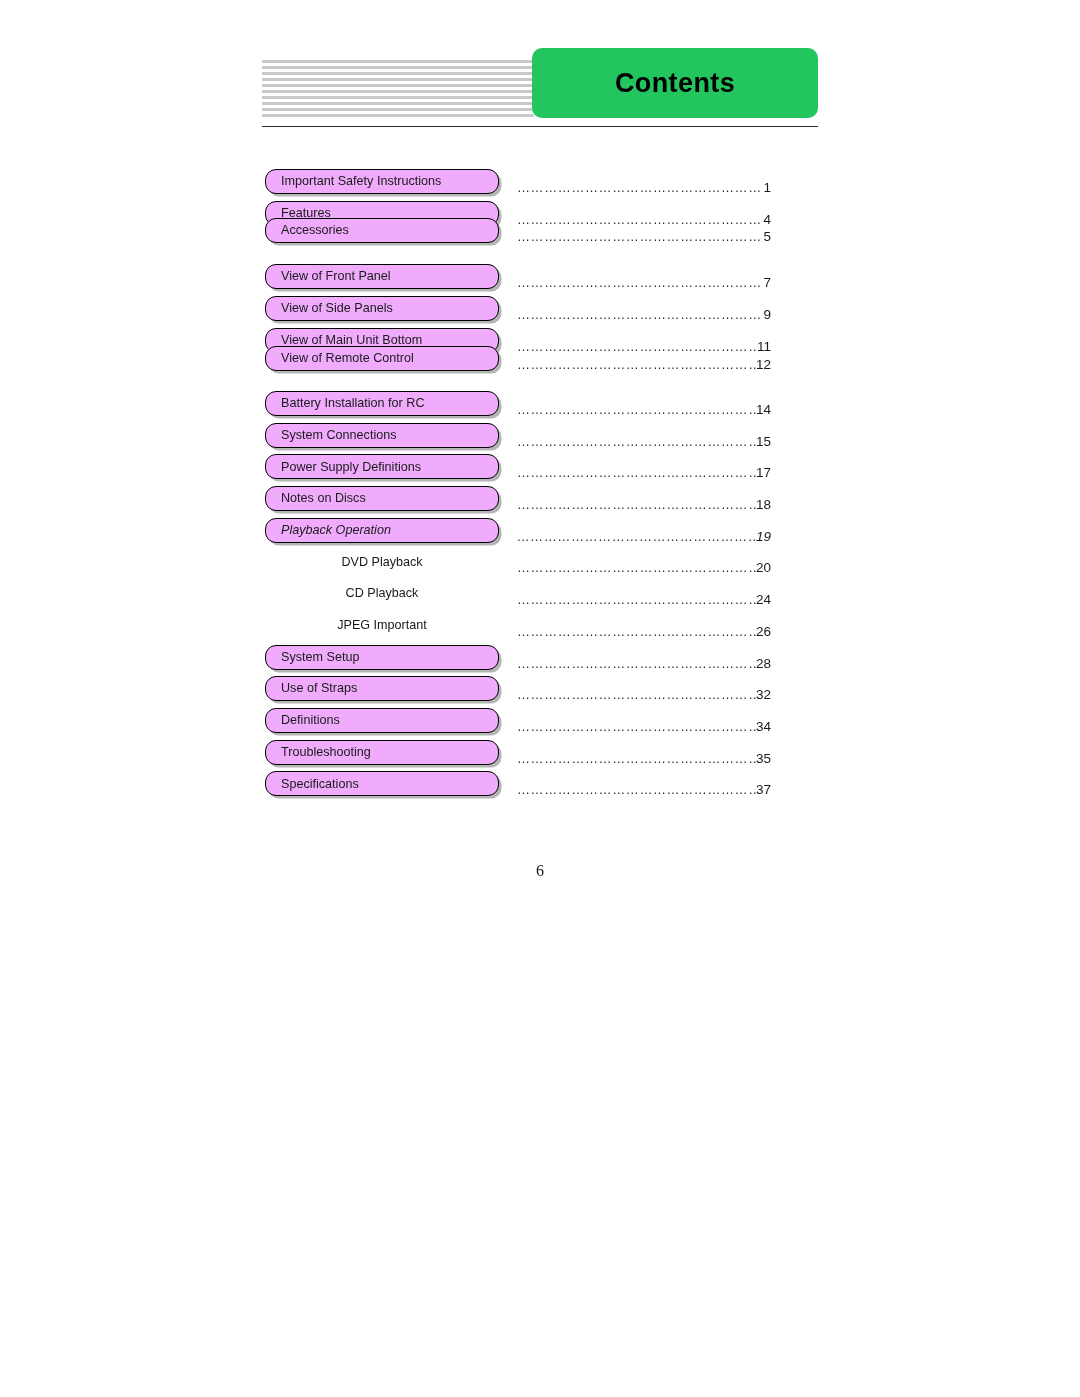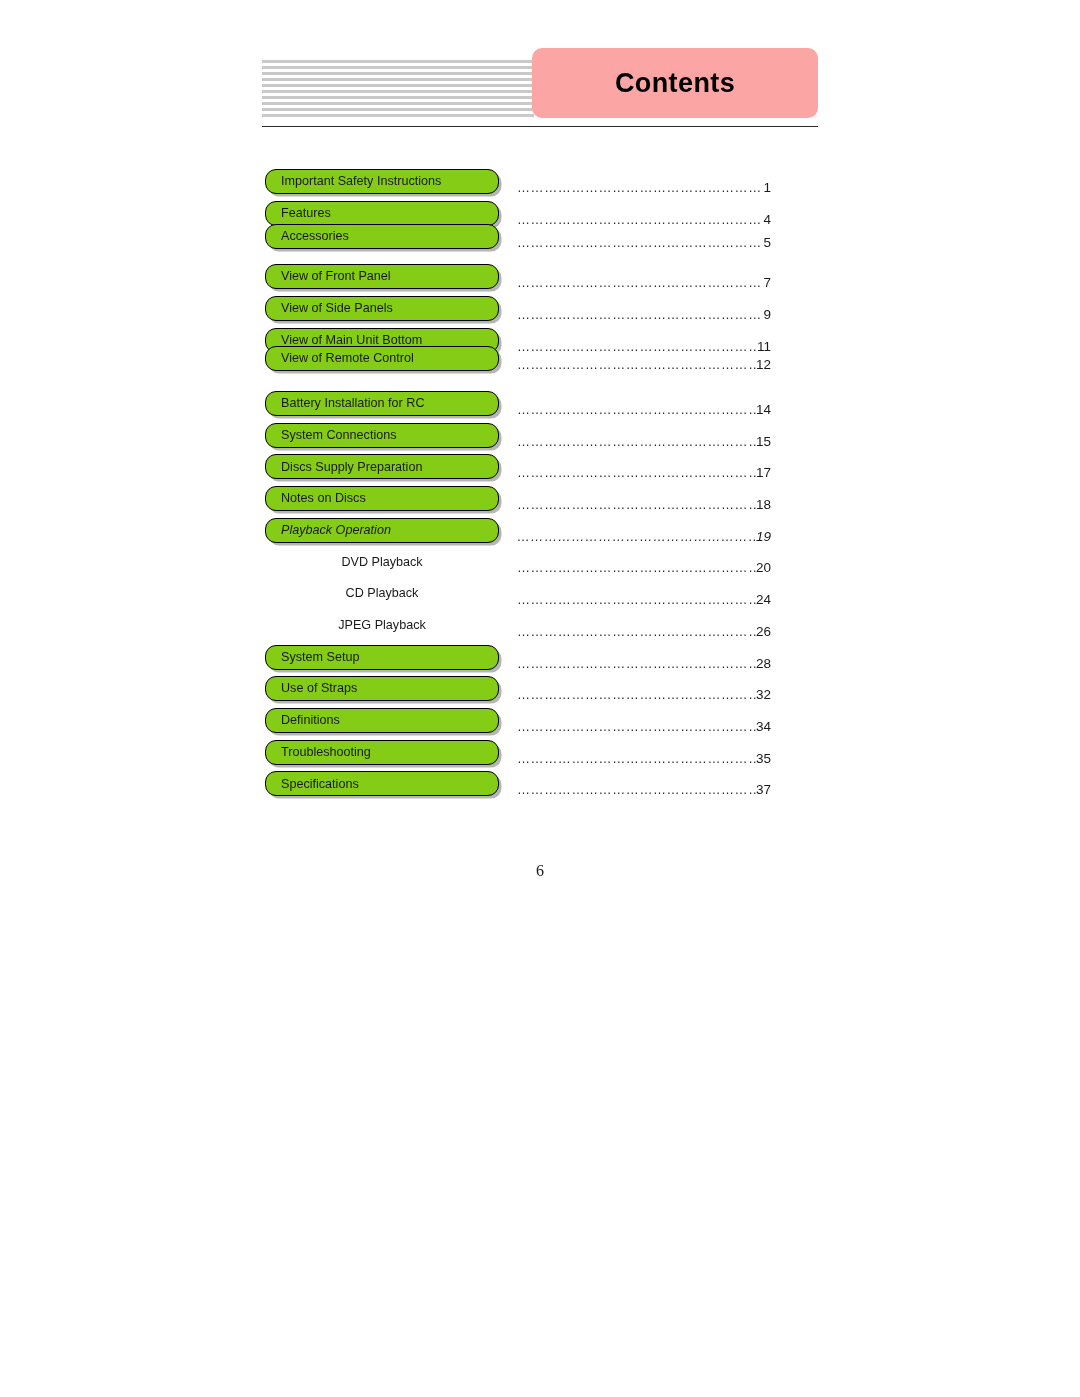--- a/index.html
+++ b/index.html
@@ -42,21 +42,21 @@
         to bottom,
         #c9c9c9 0px, #c9c9c9 3px,
         #ffffff 3px, #ffffff 6px);
   }
   .header-title-box {
     position: absolute;
     left: 270px;
     top: 2px;
     width: 286px;
     height: 70px;
-    background: #fca5a5;
+    background: #22c55e;
     border-radius: 10px;
     display: flex;
     align-items: center;
     justify-content: center;
   }
   .header-title-text {
     font-size: 27px;
     font-weight: bold;
     letter-spacing: 0.4px;
     color: #000000;
@@ -86,21 +86,21 @@
   }
 
   
   .label-box {
     position: absolute;
     left: 265px;
     top: 0px;
     width: 234px;
     height: 25px;
     box-sizing: border-box;
-    background: #84cc16;
+    background: #f0abfc;
     border: 1.6px solid #000000;
     border-radius: 11px;
     box-shadow: 3px 3px 0 -0.5px rgba(120,120,120,0.55);
     display: flex;
     align-items: center;
   }
   .label-box .label-text {
     padding-left: 15px;
     font-size: 12.6px;
     line-height: 1;
@@ -192,21 +192,21 @@
       </div>
       <div class="toc-row" style="top: 200.7px;">
         <div class="label-box">
           <span class="label-text">Features</span>
         </div>
         <div class="leader-cell">
           <span class="leader-dots">…………………………………………………………………………………………………………………………………………………………</span>
           <span class="page-num">4</span>
         </div>
       </div>
-      <div class="toc-row" style="top: 224px;">
+      <div class="toc-row" style="top: 218px;">
         <div class="label-box">
           <span class="label-text">Accessories</span>
         </div>
         <div class="leader-cell">
           <span class="leader-dots">…………………………………………………………………………………………………………………………………………………………</span>
           <span class="page-num">5</span>
         </div>
       </div>
       <div class="toc-row" style="top: 264.1px;">
         <div class="label-box">
@@ -257,21 +257,21 @@
         <div class="label-box">
           <span class="label-text">System Connections</span>
         </div>
         <div class="leader-cell">
           <span class="leader-dots">…………………………………………………………………………………………………………………………………………………………</span>
           <span class="page-num">15</span>
         </div>
       </div>
       <div class="toc-row" style="top: 454.3px;">
         <div class="label-box">
-          <span class="label-text">Discs Supply Preparation</span>
+          <span class="label-text">Power Supply Definitions</span>
         </div>
         <div class="leader-cell">
           <span class="leader-dots">…………………………………………………………………………………………………………………………………………………………</span>
           <span class="page-num">17</span>
         </div>
       </div>
       <div class="toc-row" style="top: 486px;">
         <div class="label-box">
           <span class="label-text">Notes on Discs</span>
         </div>
@@ -302,21 +302,21 @@
         <div class="sub-label">
           <span class="label-text">CD Playback</span>
         </div>
         <div class="leader-cell">
           <span class="leader-dots">…………………………………………………………………………………………………………………………………………………………</span>
           <span class="page-num">24</span>
         </div>
       </div>
       <div class="toc-row" style="top: 612.8px;">
         <div class="sub-label">
-          <span class="label-text">JPEG Playback</span>
+          <span class="label-text">JPEG Important</span>
         </div>
         <div class="leader-cell">
           <span class="leader-dots">…………………………………………………………………………………………………………………………………………………………</span>
           <span class="page-num">26</span>
         </div>
       </div>
       <div class="toc-row" style="top: 644.5px; padding-left: 18px;">
         <div class="label-box">
           <span class="label-text">System Setup</span>
         </div>

